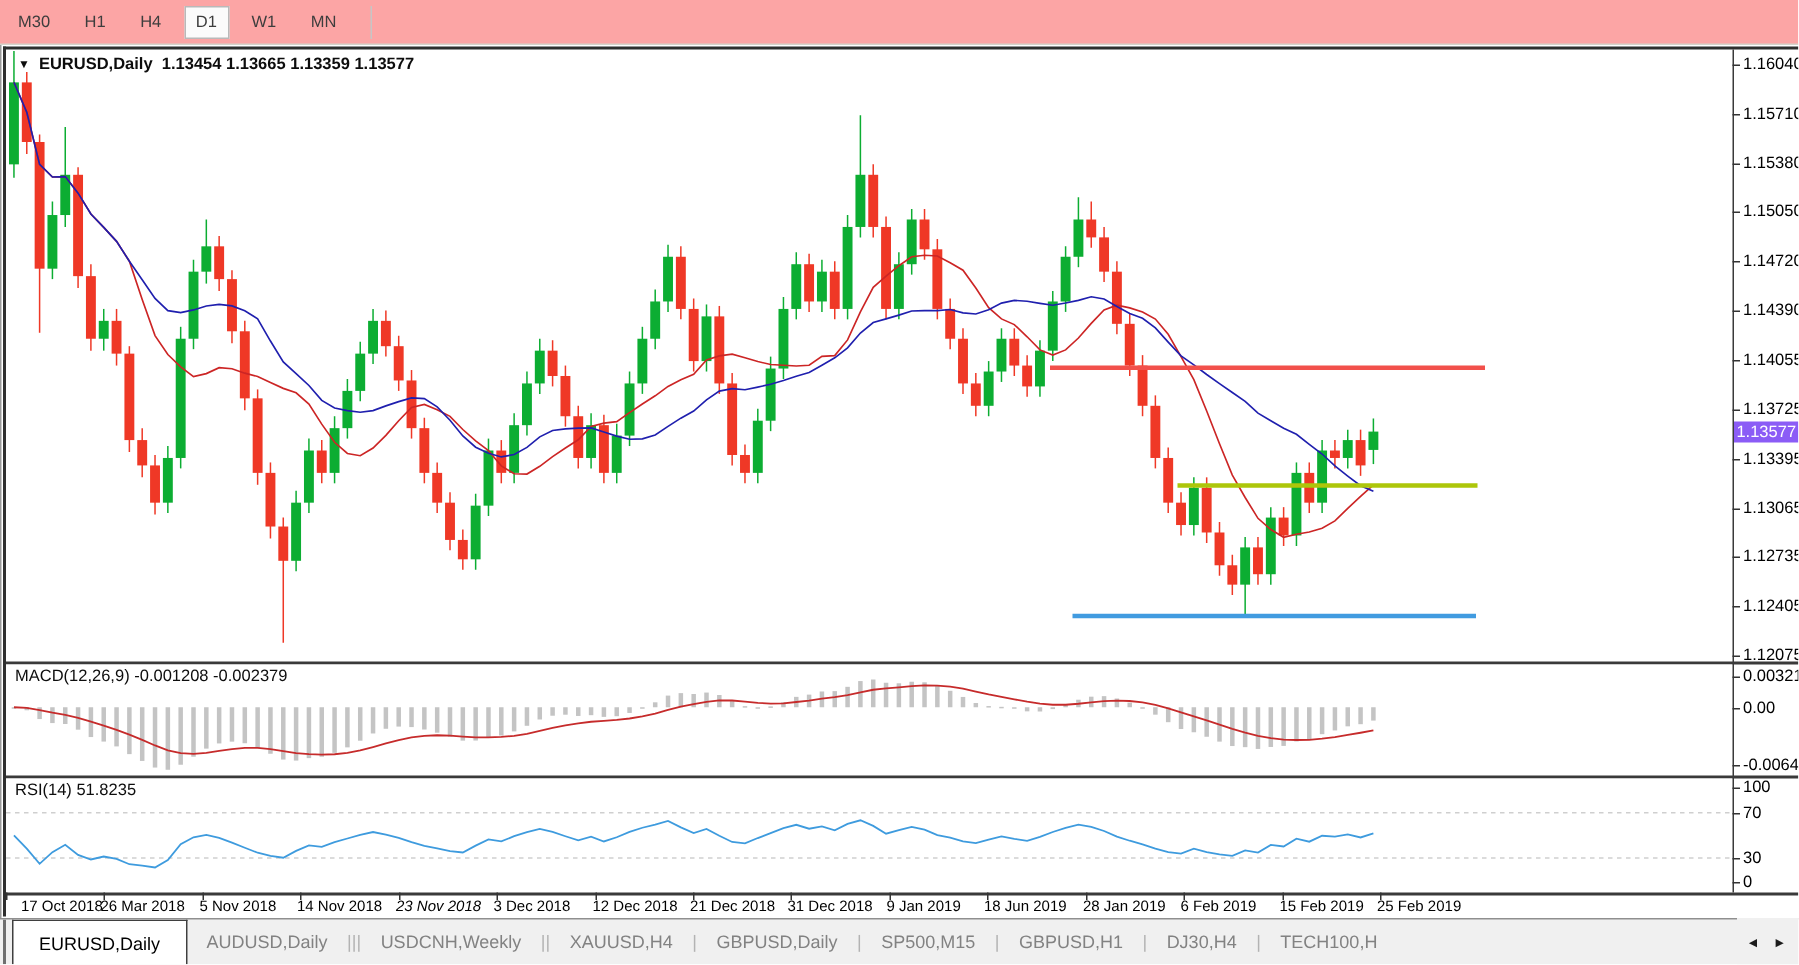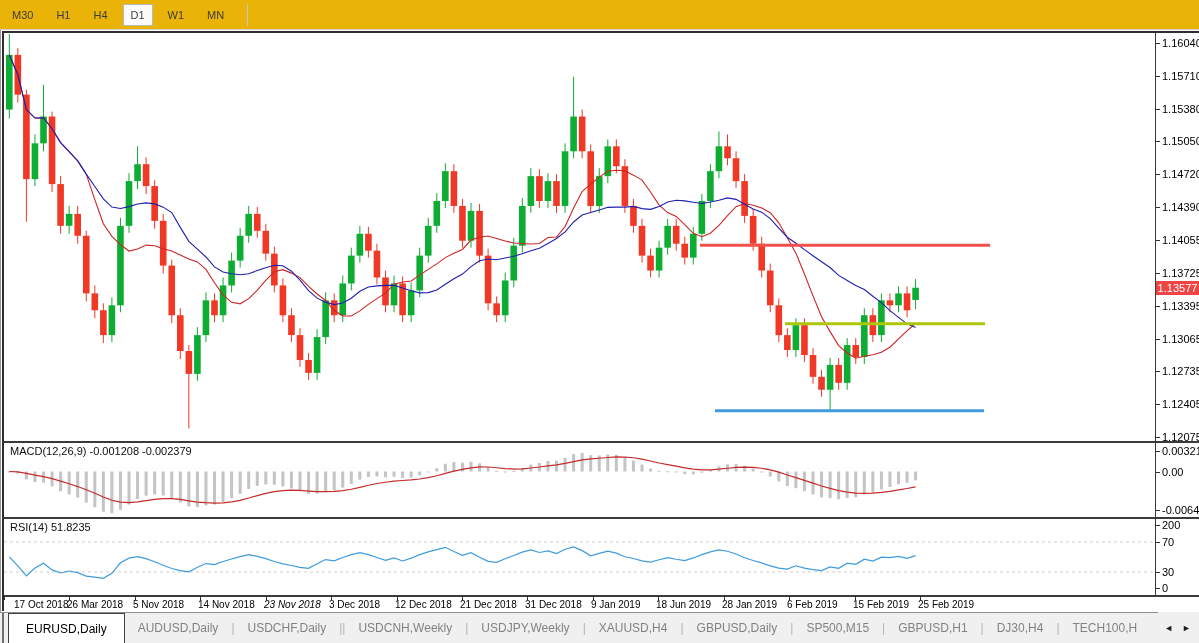--- a/index.html
+++ b/index.html
@@ -1,37 +1,37 @@
 <!DOCTYPE html>
 <html><head>
 <meta charset="utf-8">
 <style>
   html,body{margin:0;padding:0;background:#fff;}
   .app{position:relative;width:1199px;height:643px;background:#fff;overflow:hidden;
        font-family:"Liberation Sans",sans-serif;-webkit-font-smoothing:none;}
   
-  .toolbar{position:absolute;left:0;top:0;width:1199px;height:30px;background:#eab308;
+  .toolbar{position:absolute;left:0;top:0;width:1199px;height:30px;background:#fca5a5;
            border-bottom:1px solid #d6d2ca;display:flex;align-items:center;padding-left:4px;box-sizing:border-box;}
   .tfbtn{font-size:11px;color:#3d3d3d;padding:4px 7px;margin-right:7px;border:1px solid transparent;cursor:default;}
   .tfbtn.active{background:#fbfbfb;border:1px solid #b9b9b9;}
   .tbsep{width:1px;height:22px;background:#c6c6c6;margin-left:8px;}
   
   .frame-outer{position:absolute;left:0;top:30px;width:1px;height:582px;background:#9a9a9a;}
   .frame-top{position:absolute;left:2px;top:31px;width:1197px;height:2px;background:#2f2f2f;}
   .frame-left{position:absolute;left:2px;top:31px;width:2px;height:580px;background:#2f2f2f;}
   .panel-sep{position:absolute;left:4px;width:1195px;height:2px;background:#3a3a3a;}
   .axis-vline{position:absolute;left:1155px;top:33px;width:1px;height:562px;background:#3a3a3a;}
   svg.panel{position:absolute;background:#fff;}
   
   .chart-title{position:absolute;left:12px;top:37px;font-size:11px;font-weight:bold;color:#0d0d0d;white-space:nowrap;}
   .chart-title .arr{font-size:8px;vertical-align:1px;margin-right:6px;}
   .ind-label{position:absolute;left:10px;font-size:11px;color:#0d0d0d;white-space:nowrap;}
   .axlab{position:absolute;left:1162px;font-size:11px;color:#000;white-space:nowrap;}
   .axtick{position:absolute;left:1155px;width:5px;height:1px;background:#333;}
-  .price-tag{position:absolute;left:1156px;width:43px;height:14px;background:#ef4444;color:#fff;
+  .price-tag{position:absolute;left:1156px;width:43px;height:14px;background:#8b5cf6;color:#fff;
              font-size:11px;line-height:14px;text-align:center;}
   .datelab{position:absolute;top:599px;font-size:10px;color:#000;white-space:nowrap;}
   .datetick{position:absolute;top:595px;width:1px;height:5px;background:#333;}
   
   .tabbar{position:absolute;left:0;top:612px;width:1199px;height:31px;background:#f0f0f0;
           border-top:1px solid #8f8f8f;display:flex;align-items:stretch;box-sizing:border-box;
           padding-left:8px;overflow:hidden;}
   .tab-ldiv{width:2px;background:#6f6f6f;margin:0 4px 0 -6px;}
   .tab-active{background:#fff;border:1px solid #3f3f3f;border-bottom:none;display:flex;align-items:center;
               padding:0 17px;font-size:12px;color:#000;white-space:nowrap;}
@@ -395,20 +395,23 @@
     </svg>
   <div class="panel-sep" style="top:517px;"></div>
   <svg id="rsi-svg" class="panel" style="left:4px;top:519px;" width="1151" height="76">
       <line x1="0" y1="22.89" x2="1151" y2="22.89" stroke="#CFCFCF" stroke-width="1" stroke-dasharray="3,3"></line>
       <line x1="0" y1="53.01" x2="1151" y2="53.01" stroke="#CFCFCF" stroke-width="1" stroke-dasharray="3,3"></line>
       <polyline points="5.3,37.949999999999996 13.850000000000001,46.80882352941177 22.400000000000002,56.88573529411761 30.950000000000003,49.096033635086485 39.5,44.21337234743712 48.05,50.913237320162175 56.6,53.98261055993291 65.15,52.004587821549336 73.7,53.6047110930467 82.25,57.15589699759403 90.8,58.05027216879587 99.35000000000001,59.30189928435544 107.9,54.32283347951866 116.45,43.784542322937824 125.00000000000001,39.18909415917982 133.55,37.585997088616054 142.10000000000002,39.65125443769871 150.65000000000003,42.71245687270159 159.20000000000002,46.18113052949363 167.75000000000003,49.477857490194744 176.3,51.566177410840574 184.85000000000002,52.8192227707347 193.40000000000003,48.25372874985254 201.95000000000002,44.537138877996284 210.50000000000003,45.60991202627575 219.05000000000004,42.47291075034989 227.60000000000002,40.00585231394496 236.15000000000003,37.652687236373595 244.70000000000005,35.66633924436077 253.25000000000003,37.35864070451479 261.8,39.58254081144331 270.35,42.46935402326075 278.90000000000003,44.94961566033742 287.45000000000005,46.51298015223175 296.00000000000006,48.3818442070809 304.55,49.327152894772944 313.1,44.72571839015201 321.65000000000003,40.544986964835715 330.20000000000005,41.928411988121795 338.75000000000006,38.46785028989257 347.3,35.695207320494916 355.85,33.64554017689278 364.40000000000003,35.57434486081589 372.95000000000005,38.49226929415401 381.50000000000006,41.286008017203535 390.05000000000007,38.8313821219632 398.6,41.98490519012602 407.15000000000003,39.17938856165877 415.70000000000005,35.597660048474964 424.25000000000006,32.83127741950605 432.80000000000007,30.693555190009217 441.35,28.31452805255378 449.90000000000003,32.54840837489368 458.45000000000005,36.33462360485205 467.00000000000006,33.62894880901334 475.55000000000007,38.16902077670024 484.1000000000001,42.30607568980954 492.65000000000003,43.2681644695065 501.20000000000005,39.69266282343226 509.75000000000006,36.45286723115682 518.3,33.129744336996055 526.85,30.860846298725054 535.4,33.47363847416535 543.95,31.88448593784201 552.5,34.5327586460826 561.05,30.236109963691217 569.6,27.86507899576809 578.15,31.616663356661988 586.7,36.77982084672527 595.25,34.42659602847078 603.8,32.209829810479604 612.35,34.14320470282719 620.9,37.77345122999833 629.45,39.47671652848072 638,41.926090310359164 646.55,43.11224738330383 655.1,40.75891048681897 663.65,38.590759197794526 672.2,40.2594769280195 680.75,41.54561033551414 689.3,38.94893044078716 697.85,35.653164533985304 706.4,32.92910823114094 714.95,30.81874190283245 723.5,32.267488491105134 732.0500000000001,34.97997504986619 740.6,38.75923894662872 749.15,41.49314378490797 757.7,43.933458561395824 766.25,46.80918205941474 774.8000000000001,49.035967578376095 783.35,50.09803648120245 791.9,46.76372513787609 800.45,49.06017960945591 809,50.63058970465407 817.5500000000001,51.53668909087484 826.1,47.95523410058485 834.65,49.3765339588017 843.2,44.24043986886164 851.75,45.31820238130188 860.3000000000001,40.155320966970784 868.85,42.124120018420854 877.4,38.16076926000918 885.95,38.69874595908229 894.5,37.3237150248412 903.0500000000001,39.30650440971721 911.6,36.60228232624946" fill="none" stroke="#3E9BDE" stroke-width="1.2"></polyline>
     </svg>
   <div class="panel-sep" style="top:595px;"></div>
   <div class="axis-vline"></div>
 
+  <div class="chart-title">
+    <span class="arr">▼</span><span>EURUSD,Daily</span>&nbsp;&nbsp;<span>1.13454 1.13665 1.13359 1.13577</span>
+  </div>
 
   <div class="ind-label" style="top:445px;">MACD(12,26,9) -0.001208 -0.002379</div>
   <div class="ind-label" style="top:521px;">RSI(14) 51.8235</div>
 
   <div id="price-axis">
       <div class="axtick" style="top: 43px;"></div>
       <div class="axlab" style="top: 37px;">1.16040</div>
       <div class="axtick" style="top: 75.7888px;"></div>
       <div class="axlab" style="top: 69.7888px;">1.15710</div>
       <div class="axtick" style="top: 108.578px;"></div>
@@ -438,21 +441,21 @@
   <div id="macd-axis">
       <div class="axtick" style="top: 451.146px;"></div>
       <div class="axlab" style="top: 445.146px;">0.003216</div>
       <div class="axtick" style="top: 471.5px;"></div>
       <div class="axlab" style="top: 465.5px;">0.00</div>
       <div class="axtick" style="top: 510px;"></div>
       <div class="axlab" style="top: 504px;">-0.006485</div>
     </div>
   <div id="rsi-axis">
       <div class="axtick" style="top: 525px;"></div>
-      <div class="axlab" style="top: 519px;">200</div>
+      <div class="axlab" style="top: 519px;">100</div>
       <div class="axtick" style="top: 541.89px;"></div>
       <div class="axlab" style="top: 535.89px;">70</div>
       <div class="axtick" style="top: 572.01px;"></div>
       <div class="axlab" style="top: 566.01px;">30</div>
       <div class="axtick" style="top: 588px;"></div>
       <div class="axlab" style="top: 582px;">0</div>
     </div>
   <div id="date-axis">
       <div class="datetick" style="left: 4px;"></div>
       <div class="datelab" style="left: 2px; margin-left: 12px;">17 Oct 2018</div>
@@ -484,26 +487,24 @@
       <div class="datelab" style="left: 853px;">15 Feb 2019</div>
       <div class="datetick" style="left: 920px;"></div>
       <div class="datelab" style="left: 918px;">25 Feb 2019</div>
     </div>
 
   <div class="tabbar" id="tabbar">
     <div class="tab-ldiv"></div>
   <div class="tab-active">EURUSD,Daily</div>
       <div class="tab">AUDUSD,Daily</div>
       <div class="tabsep">|</div>
-      <div class="tab">USDCHF,Daily</div>
       <div class="tabsep">|</div>
       <div class="tabsep">|</div>
       <div class="tab">USDCNH,Weekly</div>
       <div class="tabsep">|</div>
-      <div class="tab">USDJPY,Weekly</div>
       <div class="tabsep">|</div>
       <div class="tab">XAUUSD,H4</div>
       <div class="tabsep">|</div>
       <div class="tab">GBPUSD,Daily</div>
       <div class="tabsep">|</div>
       <div class="tab">SP500,M15</div>
       <div class="tabsep">|</div>
       <div class="tab">GBPUSD,H1</div>
       <div class="tabsep">|</div>
       <div class="tab">DJ30,H4</div>

